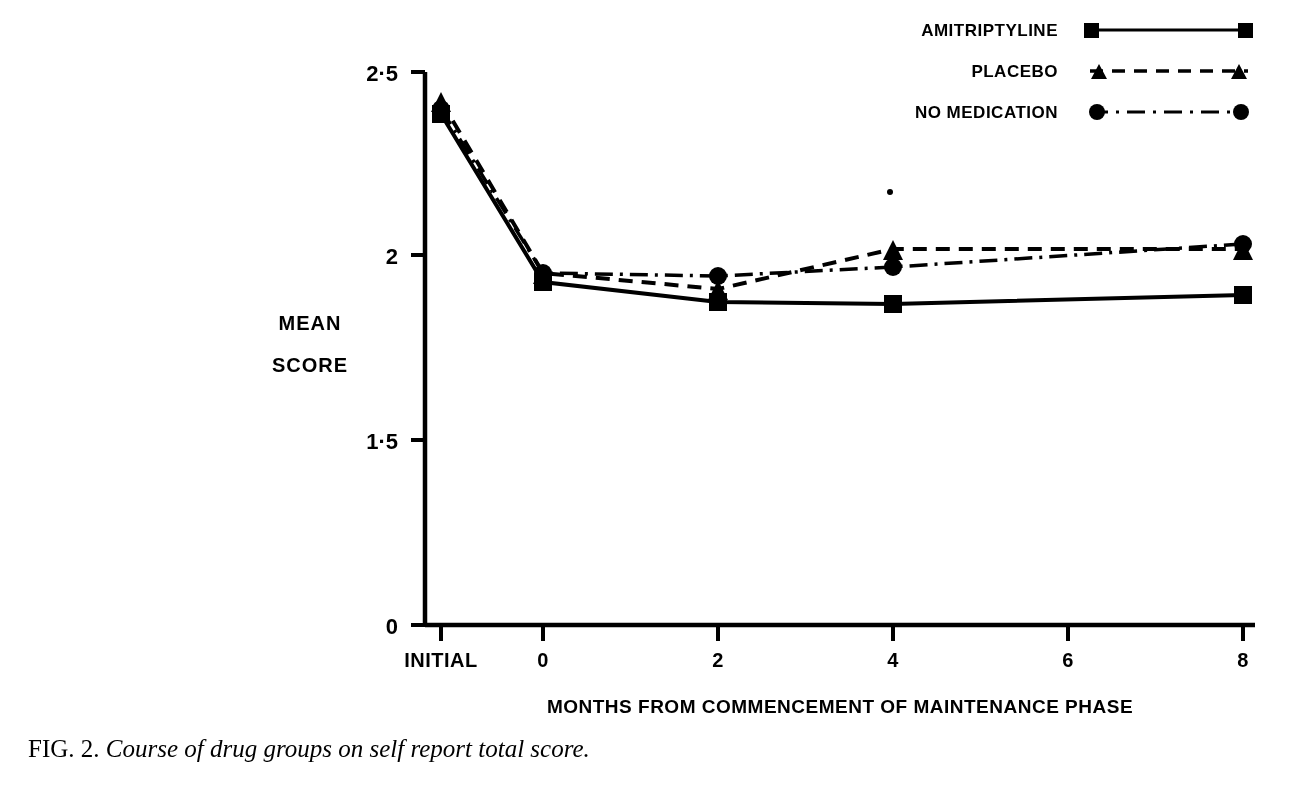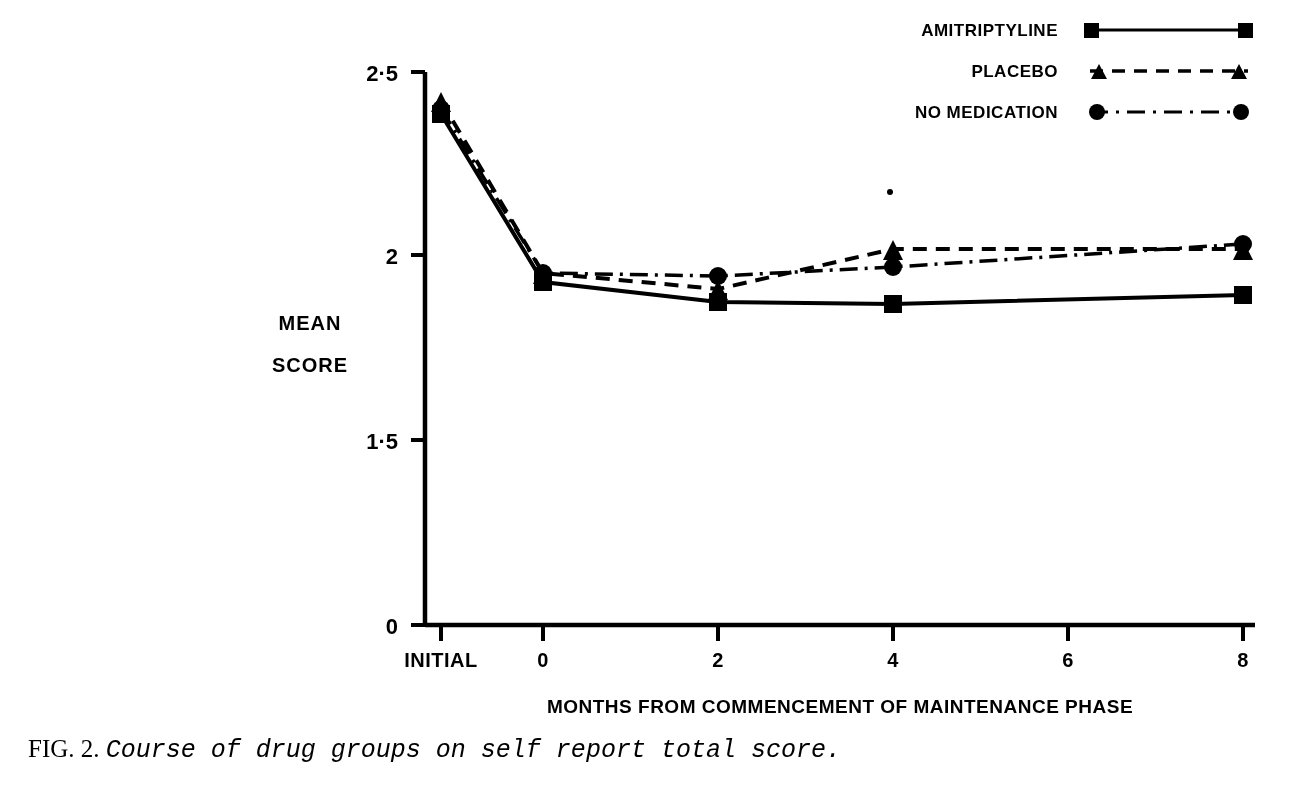--- a/index.html
+++ b/index.html
@@ -57,21 +57,20 @@
     font-family: "Liberation Serif", serif;
     font-size: 25px;
   }
   .caption .cap-prefix {
     font-variant: small-caps;
     font-weight: normal;
     margin-top: 16px;
   }
   .caption .cap-text {
     font-style: italic;
-    font-family: Liberation Mono, monospace;
   }
 </style>
 </head>
 <body>
 
 <svg id="figure" viewBox="0 0 1302 785">
 
   <g>
 
     <g>

